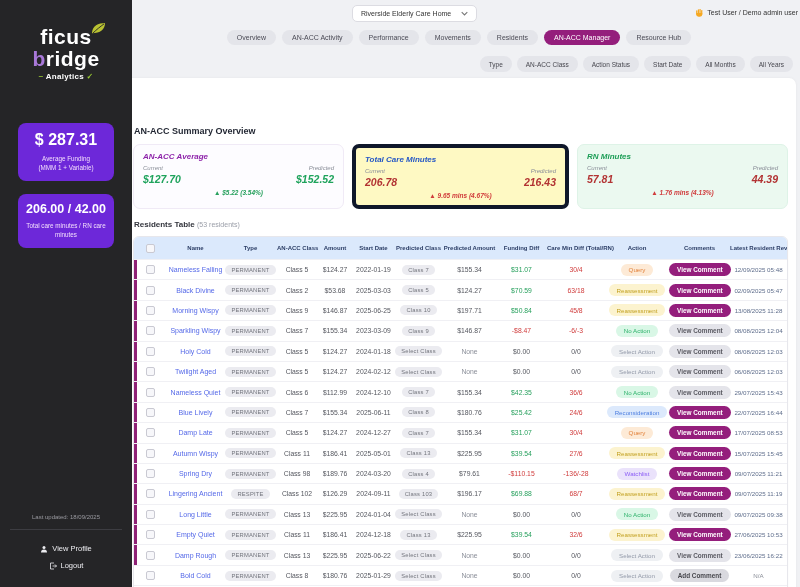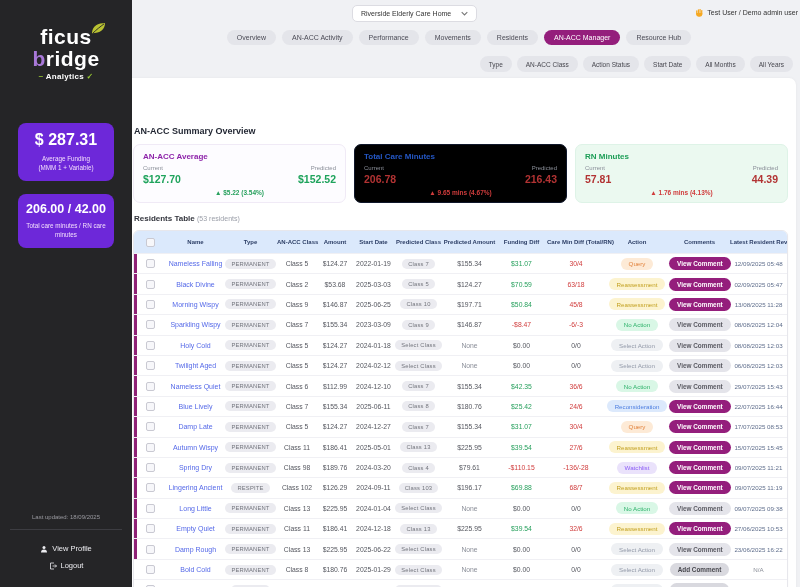--- a/index.html
+++ b/index.html
@@ -50,24 +50,24 @@
   .search input::placeholder { color:#9aa0ab; }
   .filters { position:absolute; right:0; top:0; display:flex; gap:5px; }
   .fpill { background:#e4e5ea; color:#46464e; font-size:6.5px; padding:4.5px 9px; border-radius:8px;
            white-space:nowrap; cursor:pointer; }
 
   
   .content { position:absolute; left:125px; top:78px; width:671px; height:520px; background:#fff;
              border-radius:7px 7px 0 0; box-shadow:0 0 3px rgba(0,0,0,.05); }
   .sum-title { font-size:9px; font-weight:bold; color:#1f2430; padding:10px 0 0 9px;margin-top:38px; }
 
-  .cards { display:flex; gap:8px; padding:8px 8px 0 8px; }
+  .cards { display:flex; gap:8px; padding:8px 8px 0 8px;font-style:italic; }
   .scard { flex:1; border-radius:7px; padding:7px 9px 6px 9px; position:relative; }
   .scard.purple { background:#fdfcff; border:1px solid #f0eaf6; }
-  .scard.blue   { background:#000000; border:1px solid #0f172a; }
+  .scard.blue   { background:#fef9c3; border:4px solid #0f172a; }
   .scard.green  { background:#ebf9f0; border:1px solid #def3e7; }
   .sc-title { font-size:8px; font-weight:bold; }
   .scard.purple .sc-title { color:#8e24aa; }
   .scard.blue   .sc-title { color:#2457c5; }
   .scard.green  .sc-title { color:#1d9e57; }
   .sc-row { display:flex; justify-content:space-between; margin-top:4px; }
   .sc-label { font-size:6px; color:#8b8f99; }
   .sc-val { font-size:10.5px; font-weight:bold; margin-top:2px; }
   .val-green { color:#1fa35c; } .val-red { color:#b23333; }
   .sc-col.right { text-align:right;margin-left:44px; }

